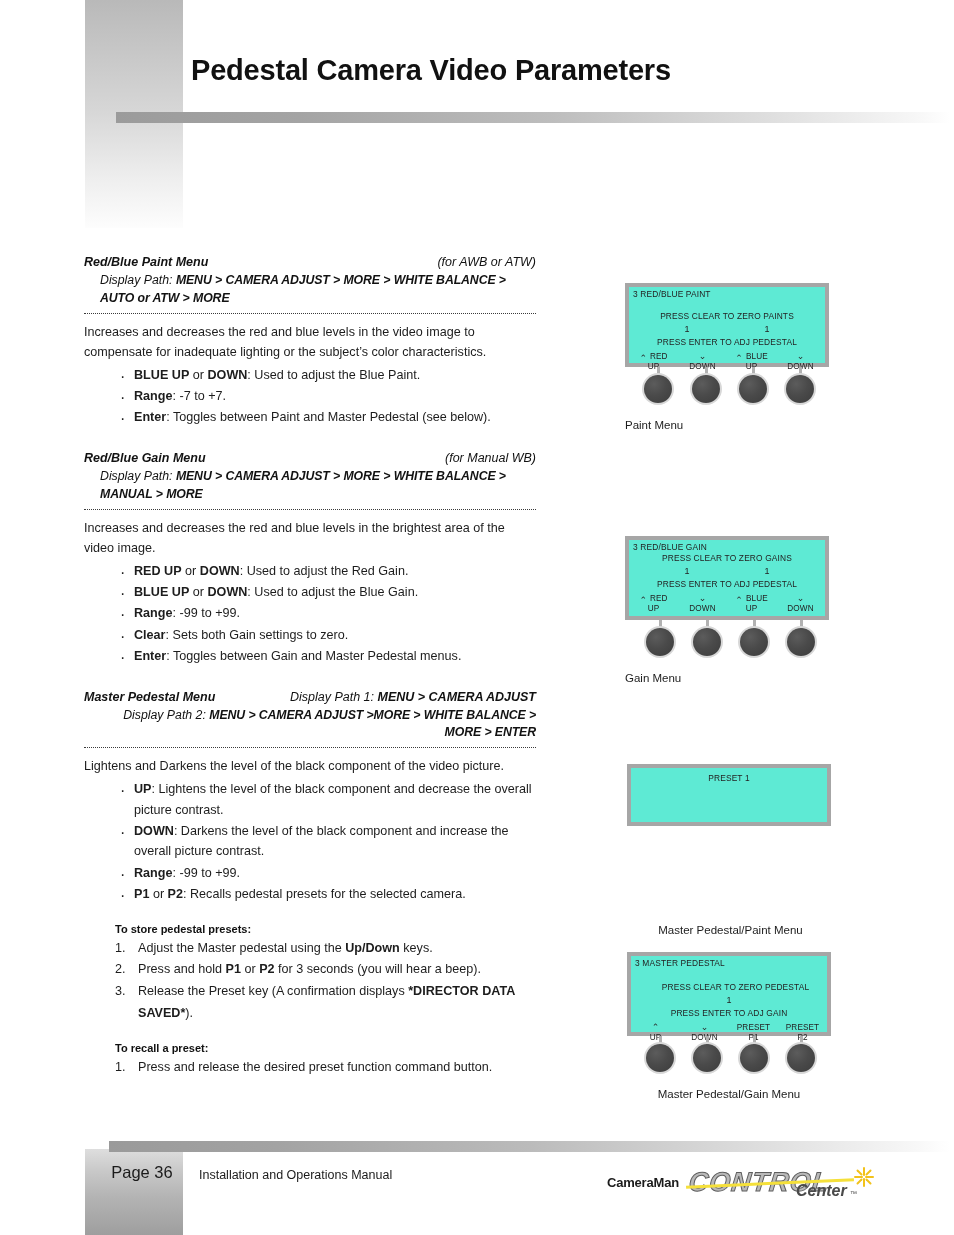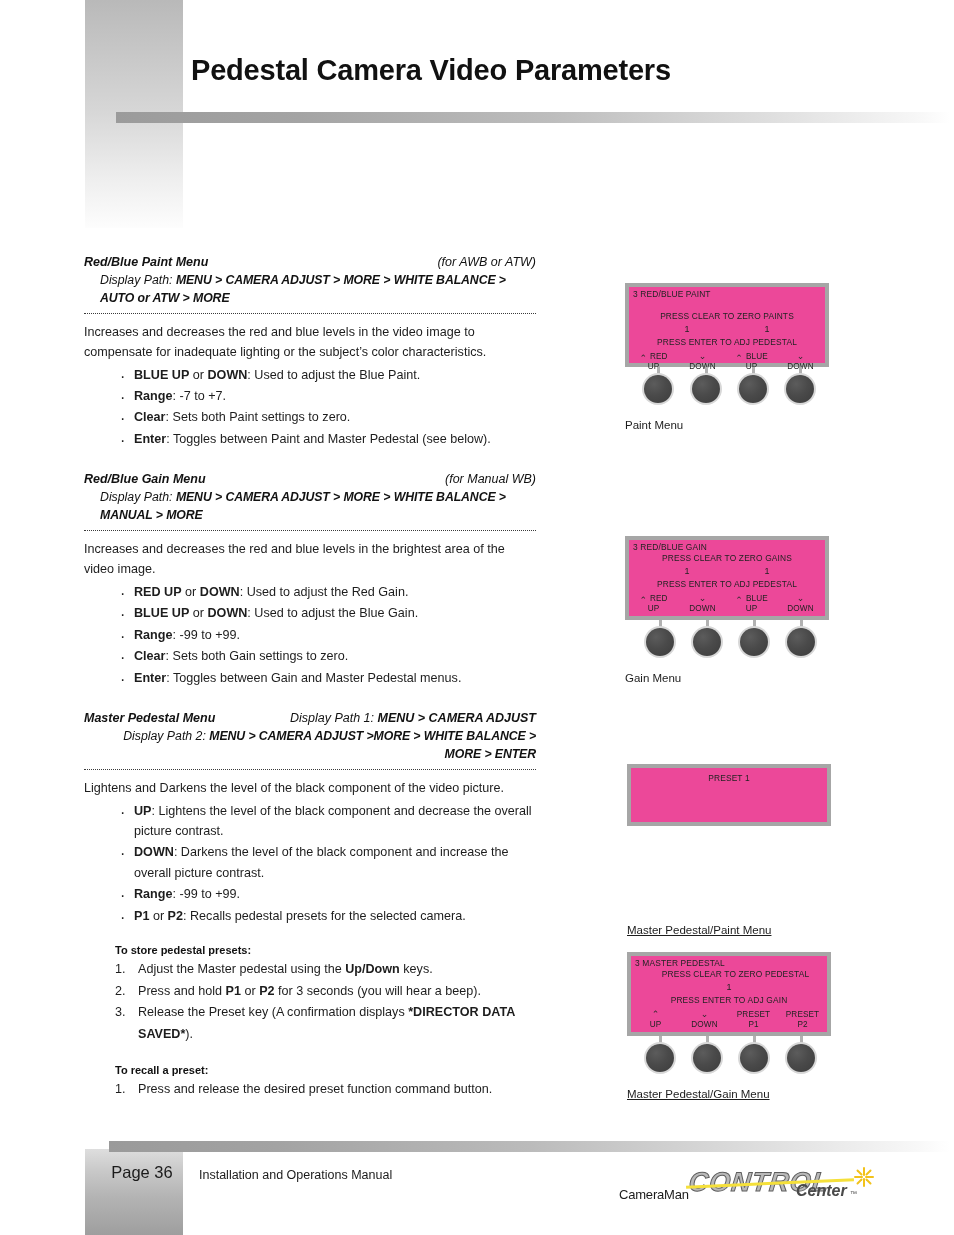--- a/index.html
+++ b/index.html
@@ -87,27 +87,26 @@
   
   .logo {
     position: absolute;
     left: 603px;
     top: 1166px;
     width: 268px;
     height: 38px;
   }
   .logo-cameraman {
     position: absolute;
-    left: 16px;
+    left: 4px;
     top: 9px;
     font-size: 13px;
-    font-weight: normal;
+    font-weight: bold;
     color: #1b1b1b;
     letter-spacing: -0.2px;
-    margin-top: 12px;
   }
   .logo-control {
     position: absolute;
     left: 86px;
     top: 1px;
     font-size: 27px;
     font-weight: bold;
     font-style: italic;
     letter-spacing: 1px;
     color: #b9b9b9;
@@ -254,21 +253,21 @@
 
   .gap-sec { height: 22px; }
 
   
   .panel-group { position: absolute; }
 
   .lcd {
     position: relative;
     box-sizing: border-box;
     border: 4px solid #a6a6a6;
-    background: #ec4899;
+    background: #5eead4;
     width: 204px;
   }
   .lcd-inner {
     position: relative;
     width: 100%;
     height: 100%;
   }
   .lcd-line {
     text-align: center;
     font-size: 8.4px;
@@ -346,21 +345,21 @@
     border-radius: 50%;
     background: radial-gradient(circle at 36% 32%, #5c5c5c 0%, #4a4a4a 45%, #3c3c3c 100%);
     box-shadow: 0 0 0 2px #d8d8d8, 0 1px 1px rgba(0,0,0,0.35);
   }
 
   .caption {
     font-size: 11.5px;
     color: #1d1d1d;
     margin-top: 6px;
   }
-  .caption.right { text-align: left; width: 204px; text-decoration: underline; }
+  .caption.right { text-align: center; width: 204px; }
 </style>
 </head>
 <body>
 
 <div class="page">
 
   <div class="sidebar-top"></div>
   <div class="sidebar-bottom"></div>
   <div class="header-rule"></div>
   <div class="footer-rule"></div>
@@ -401,21 +400,20 @@
       </div>
       <div class="path">
         <span class="lbl">Display Path:</span>
         <b>MENU &gt; CAMERA ADJUST &gt; MORE &gt; WHITE BALANCE &gt; AUTO or ATW &gt; MORE</b>
       </div>
       <div class="dotrule"></div>
       <div class="para">Increases and decreases the red and blue levels in the video image to compensate for inadequate lighting or the subject’s color characteristics.</div>
       <ul class="bullets">
         <li><b>BLUE UP</b><span> or </span><b>DOWN</b><span>: Used to adjust the Blue Paint.</span></li>
         <li><b>Range</b><span>: -7 to +7.</span></li>
-        <li><b>Clear</b><span>: Sets both Paint settings to zero.</span></li>
         <li><b>Enter</b><span>: Toggles between Paint and Master Pedestal (see below).</span></li>
       </ul>
     </div>
 
     <div class="gap-sec"></div>
 
     <div>
       <div class="sec-head">
         <span>Red/Blue Gain Menu</span>
         <span class="right">(for Manual WB)</span>
@@ -581,21 +579,21 @@
         <div class="lcd-line" style="margin-top:5px;">PRESET 1</div>
       </div>
     </div>
   </div>
   <div class="caption right" style="position:absolute; left:627px; top:918px; width:207px;">Master Pedestal/Paint Menu</div>
 
   <div class="panel-group" style="left:627px; top:952px;">
     <div class="lcd" style="height:84px;">
       <div class="lcd-inner">
         <div class="lcd-line left" style="margin-top:2px;">3 MASTER PEDESTAL</div>
-        <div class="lcd-line" style="margin-top:1px;padding-left:13px;">PRESS CLEAR TO ZERO PEDESTAL</div>
+        <div class="lcd-line" style="margin-top:14px;padding-left:13px;">PRESS CLEAR TO ZERO PEDESTAL</div>
         <div class="lcd-vals one" style="margin-top:3px;">
           <span>1</span>
         </div>
         <div class="lcd-line" style="margin-top:3px;">PRESS ENTER TO ADJ GAIN</div>
         <div class="keyrow">
           <div class="key">
             <span class="chev" style="height:11px;line-height:11px;">⌃</span>
             <span class="lab">UP</span>
           </div>
           <div class="key">

